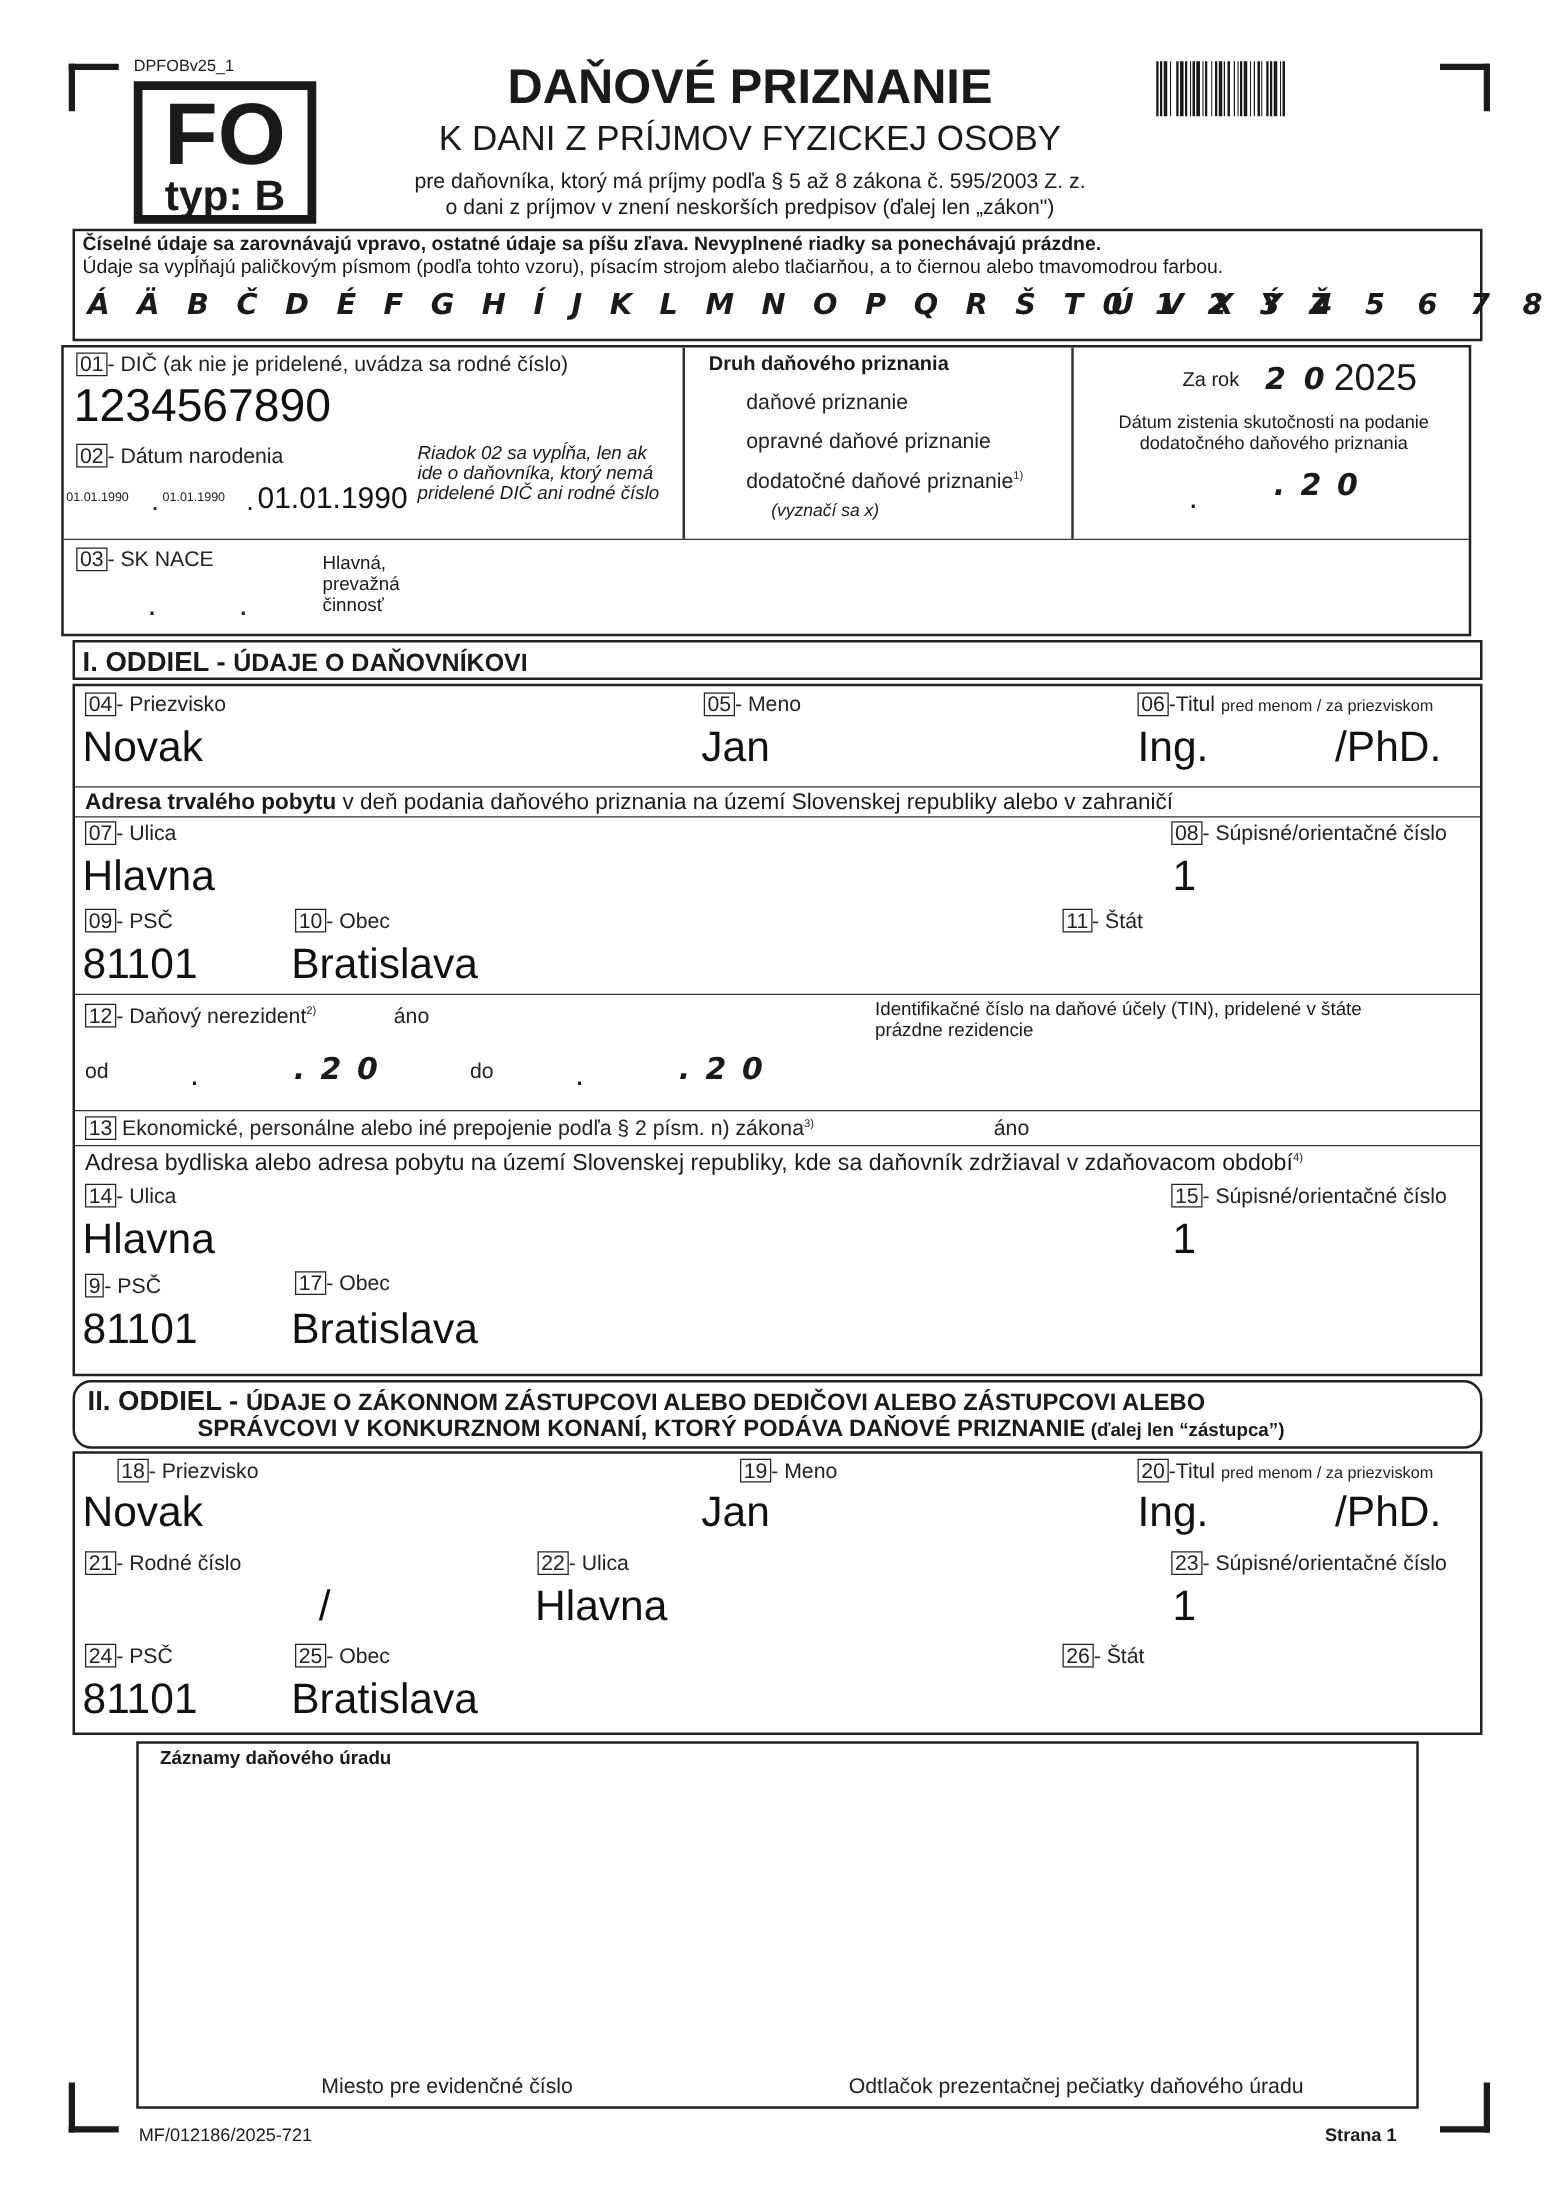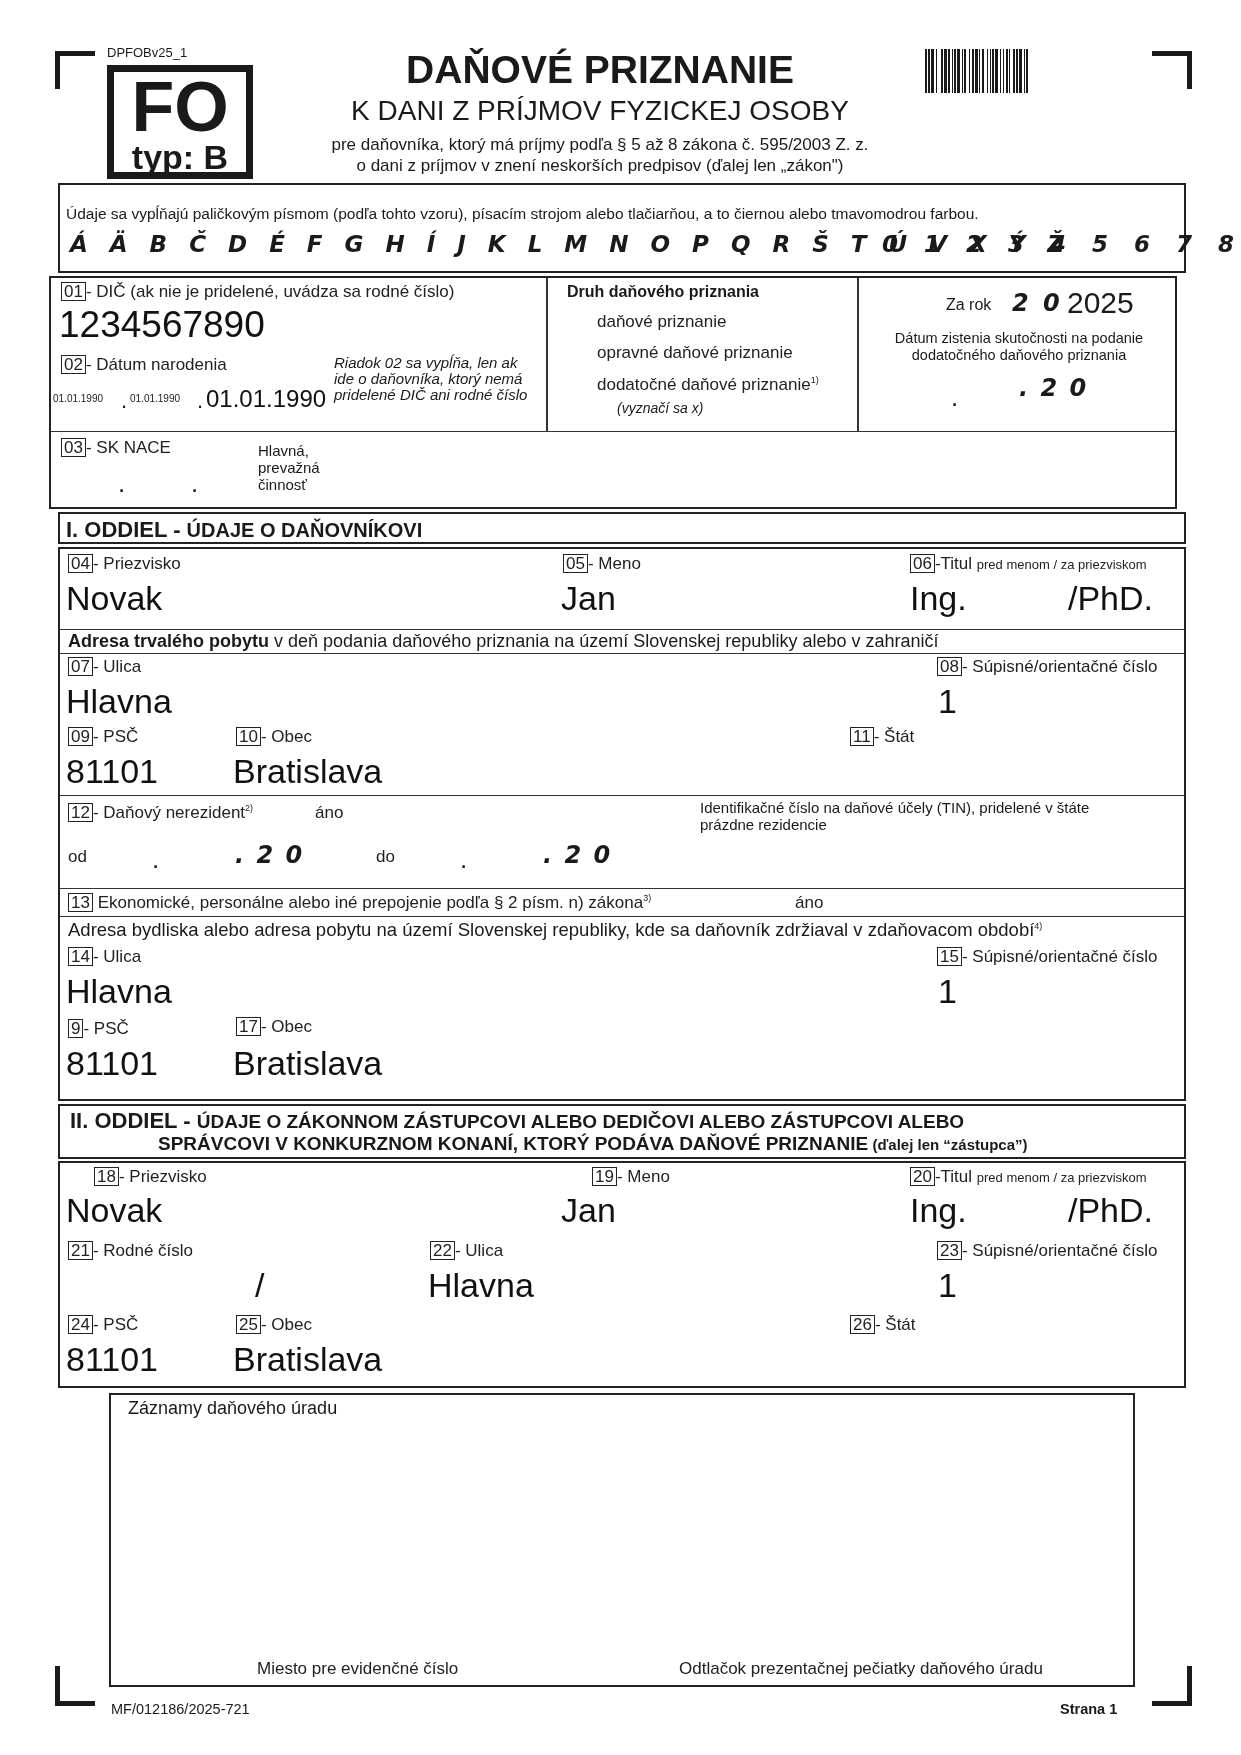--- a/index.html
+++ b/index.html
@@ -93,20 +93,21 @@
     <span style="width: 1px; background: rgb(255, 255, 255);"></span>
     <span style="width: 3px; background: rgb(26, 26, 26);"></span>
     <span style="width: 2px; background: rgb(255, 255, 255);"></span>
     <span style="width: 1px; background: rgb(26, 26, 26);"></span>
     <span style="width: 1px; background: rgb(255, 255, 255);"></span>
     <span style="width: 2px; background: rgb(26, 26, 26);"></span>
     <span style="width: 1px; background: rgb(255, 255, 255);"></span>
   </div>
 
 <div class="box" style="left:58px;top:183px;width:1128px;height:90px;">
+  <div class="abs" style="left:6px;top:2px;font-size:15.5px;font-weight:bold;white-space:nowrap;">Číselné údaje sa zarovnávajú vpravo, ostatné údaje sa píšu zľava. Nevyplnené riadky sa ponechávajú prázdne.</div>
   <div class="abs" style="left:6px;top:20px;font-size:15.5px;white-space:nowrap;">Údaje sa vypĺňajú paličkovým písmom (podľa tohto vzoru), písacím strojom alebo tlačiarňou, a to čiernou alebo tmavomodrou farbou.</div>
   <div class="abs hand" style="left:10px;top:46px;font-size:23px;letter-spacing:7px;white-space:nowrap;">Á Ä B Č D É F G H Í J K L M N O P Q R Š T Ú V X Ý Ž</div>
   <div class="abs hand" style="left:822px;top:46px;font-size:23px;letter-spacing:9px;white-space:nowrap;">0 1 2 3 4 5 6 7 8 9</div>
 </div>
 
 <div class="box" style="left:49px;top:276px;width:1128px;height:233px;">
   <div class="vline" style="left:495px;top:0;height:153px;"></div>
   <div class="vline" style="left:806px;top:0;height:153px;"></div>
   <div class="hline" style="left:0;top:153px;width:1124px;"></div>
 
@@ -190,21 +191,21 @@
   <div class="abs lbl" style="left:8px;top:398px;"><span class="num">14</span><span>- Ulica</span></div>
   <div class="abs val" style="left:6px;top:423px;">Hlavna</div>
   <div class="abs lbl" style="left:877px;top:398px;"><span class="num">15</span><span>- Súpisné/orientačné číslo</span></div>
   <div class="abs val" style="left:878px;top:423px;">1</div>
   <div class="abs lbl" style="left:8px;top:470px;"><span class="num">9</span><span>- PSČ</span></div>
   <div class="abs val" style="left:6px;top:495px;">81101</div>
   <div class="abs lbl" style="left:176px;top:468px;"><span class="num">17</span><span>- Obec</span></div>
   <div class="abs val" style="left:173px;top:495px;">Bratislava</div>
 </div>
 
-<div class="box" style="left:58px;top:1104px;width:1128px;height:55px;">
+<div class="box" style="left:58px;top:1104px;width:1128px;height:55px;border-radius:15px;">
   <div class="abs" style="left:10px;top:2px;white-space:nowrap;">
     <span style="font-size:22px;font-weight:bold;">II. ODDIEL - </span><span style="font-size:19px;font-weight:bold;">ÚDAJE O ZÁKONNOM ZÁSTUPCOVI ALEBO DEDIČOVI ALEBO ZÁSTUPCOVI ALEBO</span>
   </div>
   <div class="abs" style="left:98px;top:27px;white-space:nowrap;">
     <span style="font-size:19px;font-weight:bold;">SPRÁVCOVI V KONKURZNOM KONANÍ, KTORÝ PODÁVA DAŇOVÉ PRIZNANIE</span>
     <span style="font-size:15px;font-weight:bold;">(ďalej len “zástupca”)</span>
   </div>
 </div>
 
 <div class="box" style="left:58px;top:1161px;width:1128px;height:227px;">
@@ -224,19 +225,19 @@
   <div class="abs val" style="left:878px;top:103px;">1</div>
 
   <div class="abs lbl" style="left:8px;top:152px;"><span class="num">24</span><span>- PSČ</span></div>
   <div class="abs val" style="left:6px;top:177px;">81101</div>
   <div class="abs lbl" style="left:176px;top:152px;"><span class="num">25</span><span>- Obec</span></div>
   <div class="abs val" style="left:173px;top:177px;">Bratislava</div>
   <div class="abs lbl" style="left:790px;top:152px;"><span class="num">26</span><span>- Štát</span></div>
 </div>
 
 <div class="box" style="left:109px;top:1393px;width:1026px;height:294px;">
-  <div class="abs" style="left:17px;top:3px;font-size:18px;font-weight:normal;">Záznamy daňového úradu</div>
+  <div class="abs" style="left:17px;top:3px;font-size:15px;font-weight:bold;">Záznamy daňového úradu</div>
   <div class="abs lbl" style="left:146px;top:264px;">Miesto pre evidenčné číslo</div>
   <div class="abs lbl" style="left:568px;top:264px;">Odtlačok prezentačnej pečiatky daňového úradu</div>
 </div>
 
 <div class="abs" style="left:111px;top:1701px;font-size:14.5px;">MF/012186/2025-721</div>
 <div class="abs" style="left:1060px;top:1701px;font-size:14.5px;font-weight:bold;">Strana 1</div>
 
 </body></html>

